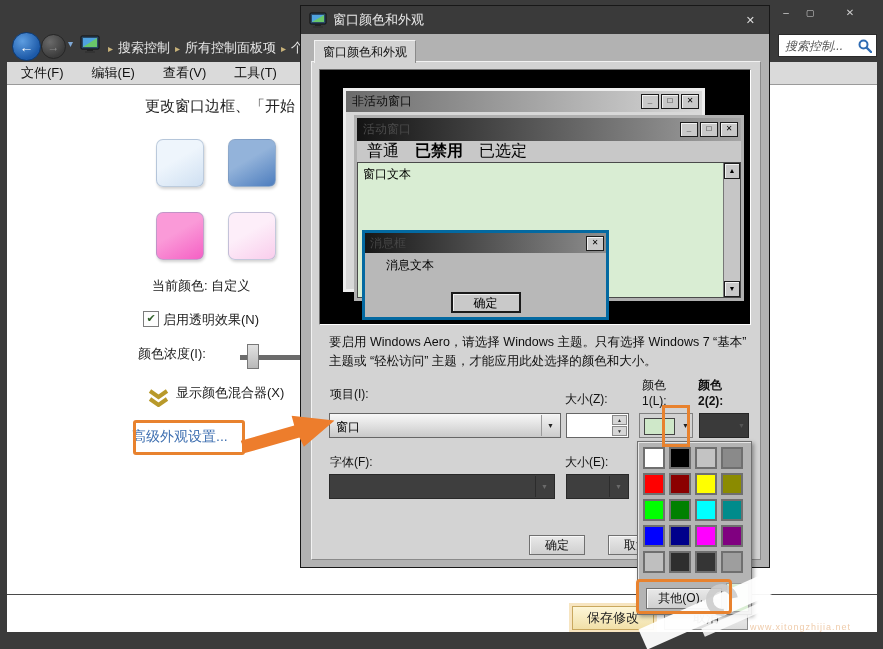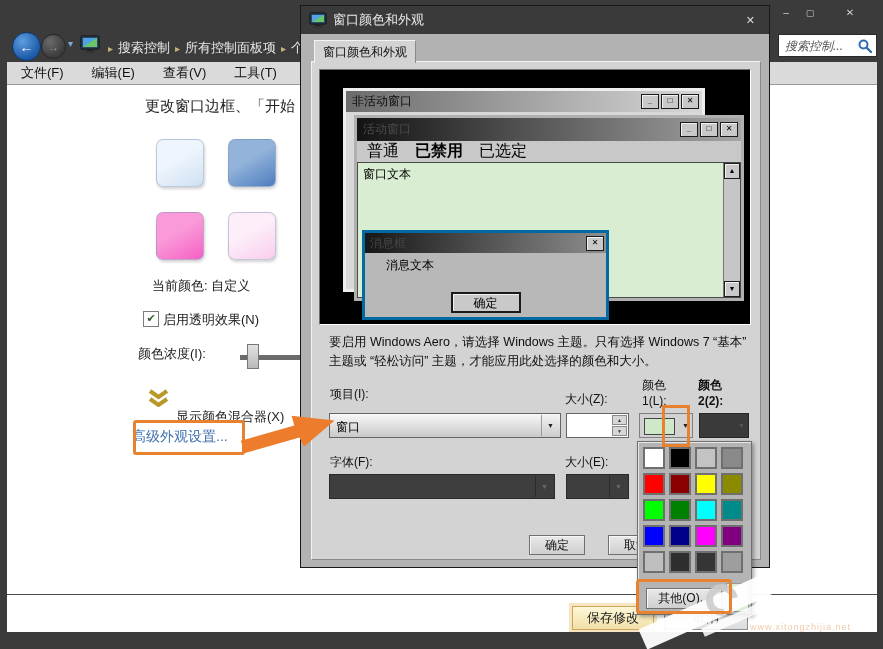--- a/index.html
+++ b/index.html
@@ -101,21 +101,21 @@
   <div class="abs txt" style="left:163px;top:311px;">启用透明效果(N)</div>
 
   <div class="abs txt" style="left:138px;top:345px;">颜色浓度(I):</div>
   <div class="abs" style="left:240px;top:355px;width:62px;height:5px;background:#6b6b6b;"></div>
   <div class="abs" style="left:247px;top:344px;width:12px;height:25px;background:linear-gradient(#e2e2e2,#b9b9b9);border:1px solid #777;box-sizing:border-box;"></div>
 
   <svg class="abs" style="left:147px;top:389px;" width="23" height="18">
     <path d="M3 2 L11.5 8 L20 2" fill="none" stroke="#b8992a" stroke-width="4"></path>
     <path d="M3 10 L11.5 16 L20 10" fill="none" stroke="#b8992a" stroke-width="4"></path>
   </svg>
-  <div class="abs txt" style="left:176px;top:408px;">显示颜色混合器(X)</div>
+  <div class="abs txt" style="left:176px;top:384px;">显示颜色混合器(X)</div>
 
   <div class="abs link" style="left:132px;top:428px;">高级外观设置...</div>
 
   <div class="abs" style="left:7px;top:594px;width:870px;height:1px;background:#4a4a4a;"></div>
   <div class="abs" style="left:572px;top:606px;width:82px;height:24px;background:linear-gradient(#fdf6d8,#f1e0a8);border:1px solid #c9a85e;box-shadow:0 0 0 3px rgba(235,190,100,.40);font-size:13px;color:#222;text-align:center;line-height:22px;box-sizing:border-box;">保存修改</div>
   <div class="abs" style="left:664px;top:606px;width:84px;height:24px;background:linear-gradient(#f4f4f4,#dcdcdc);border:1px solid #8e8e8e;font-size:13px;color:#222;text-align:center;line-height:22px;box-sizing:border-box;">取消</div>
   <div class="abs" style="left:0;top:632px;width:883px;height:17px;background:#3b3b3b;"></div>
 
   <div class="abs" style="left:300px;top:5px;width:470px;height:563px;background:#b2b2b2;border:1px solid #181818;z-index:10;box-sizing:border-box;">
     <div class="dlg-title" style="height:28px;">

